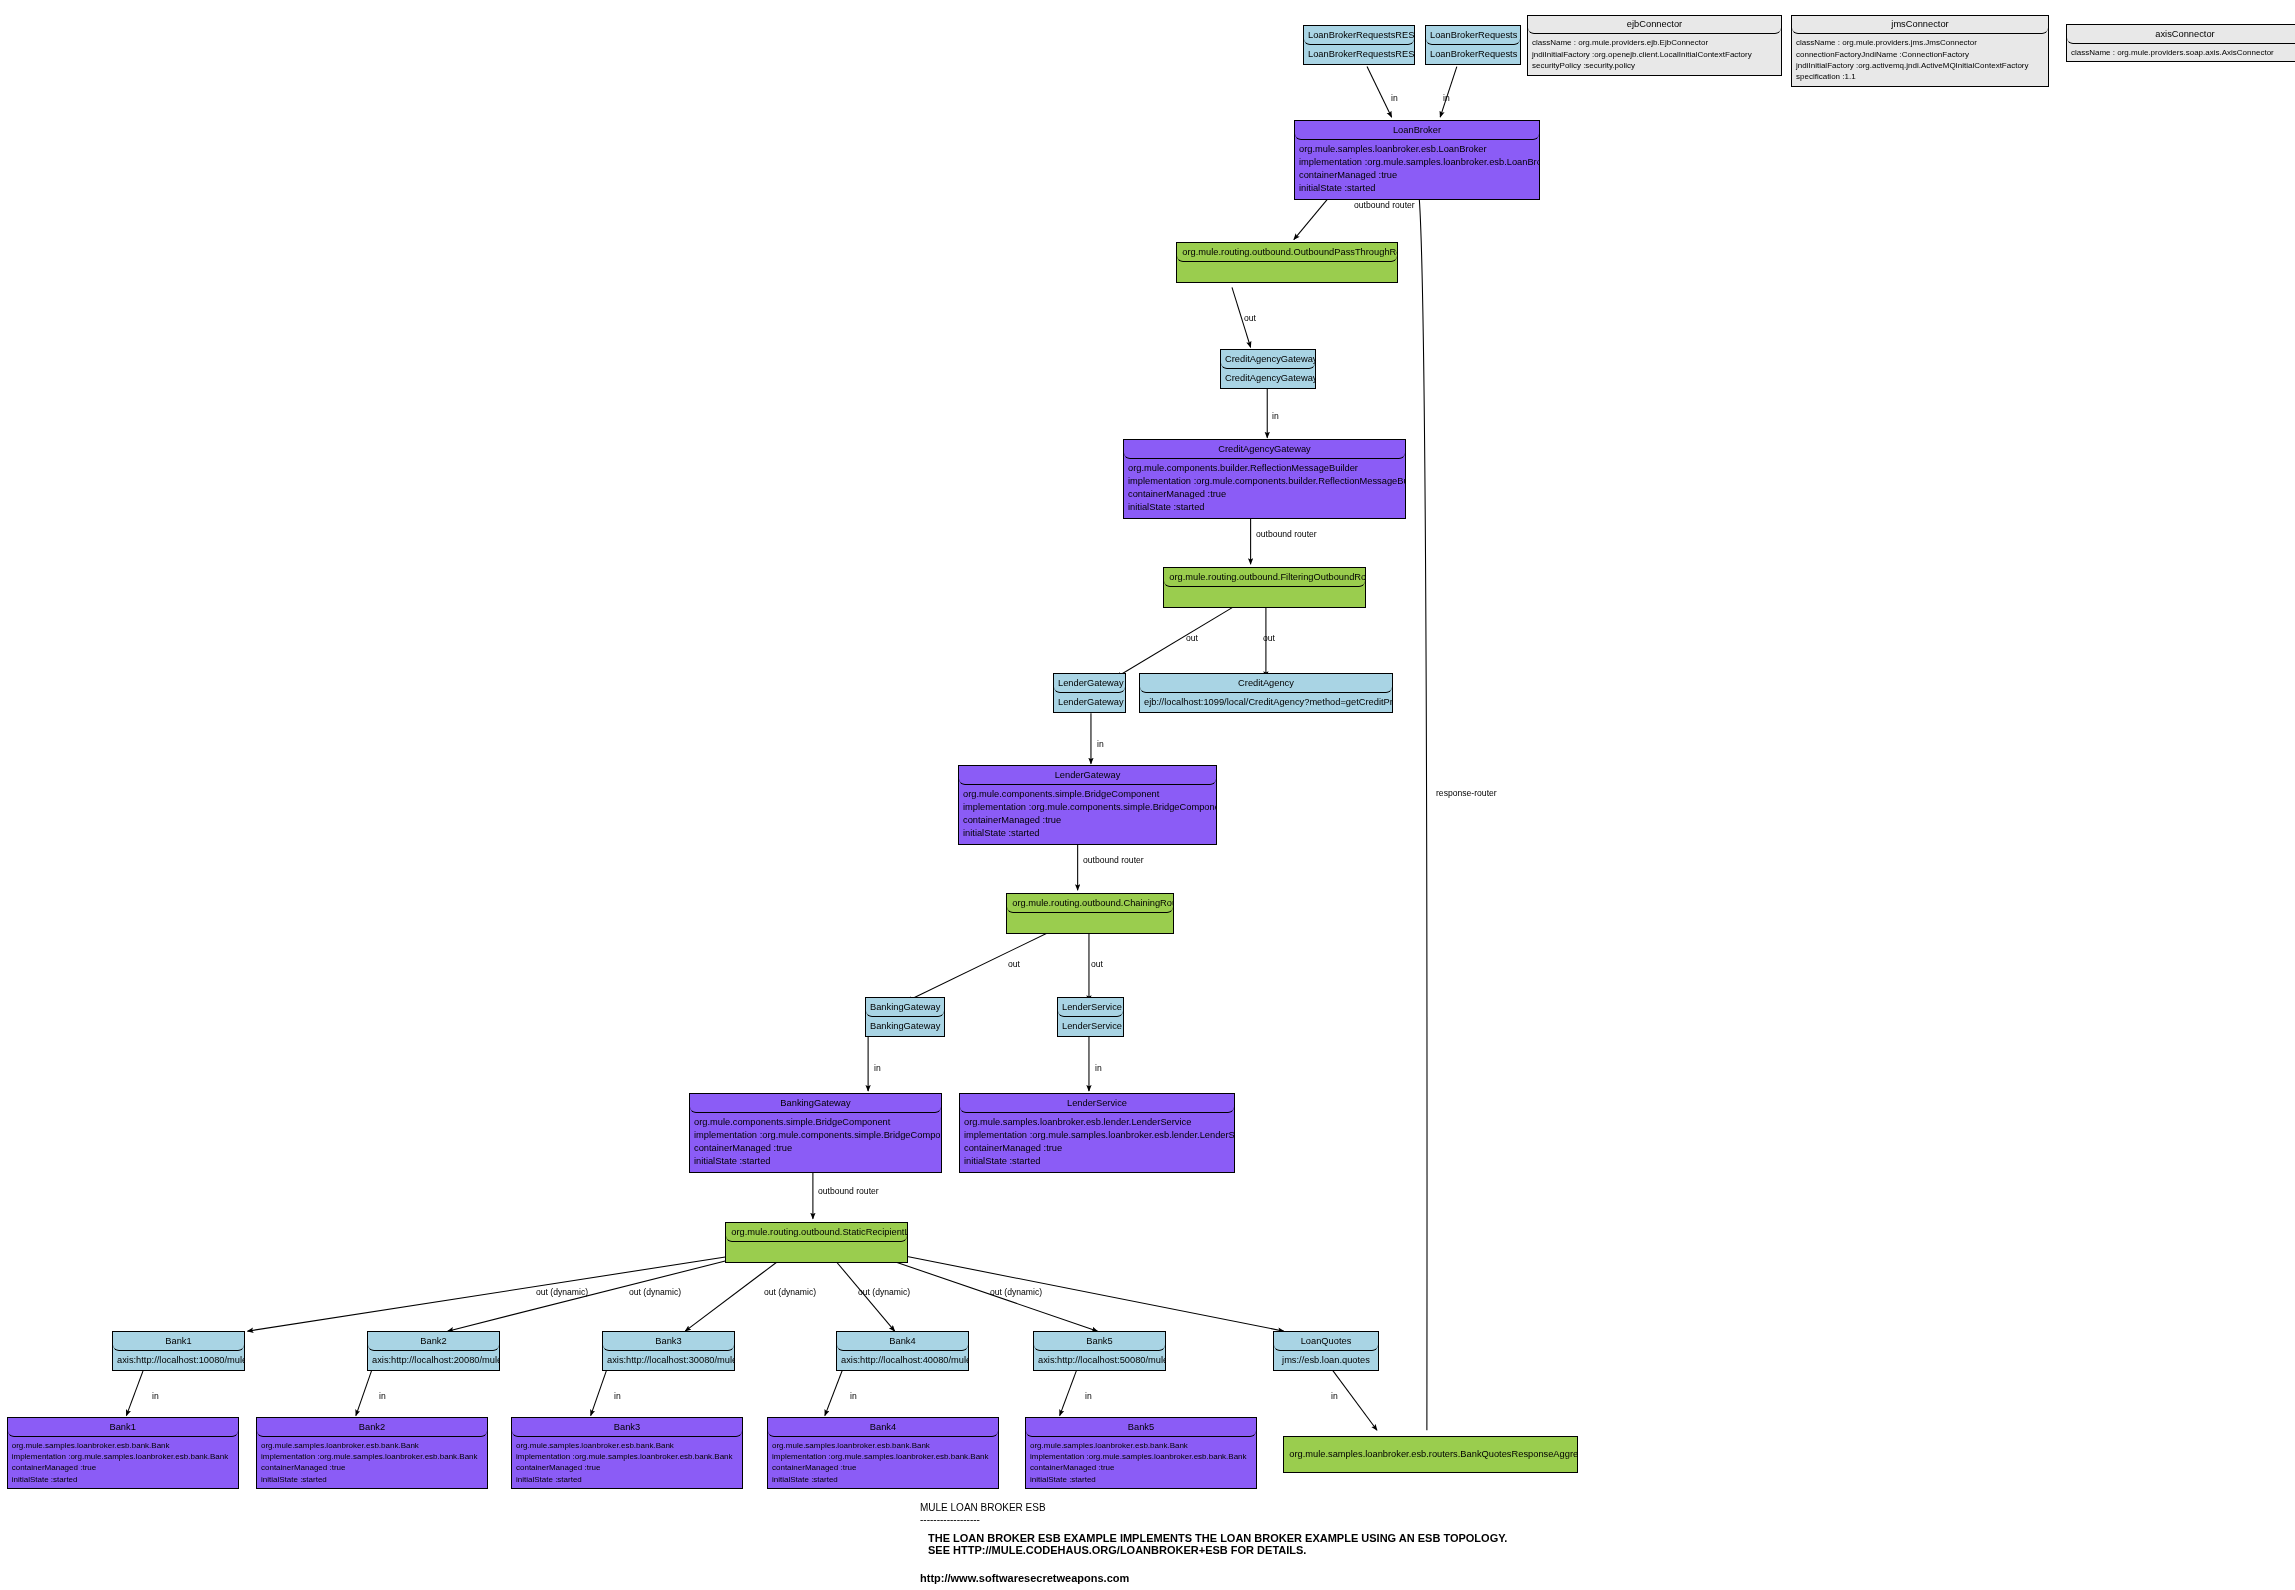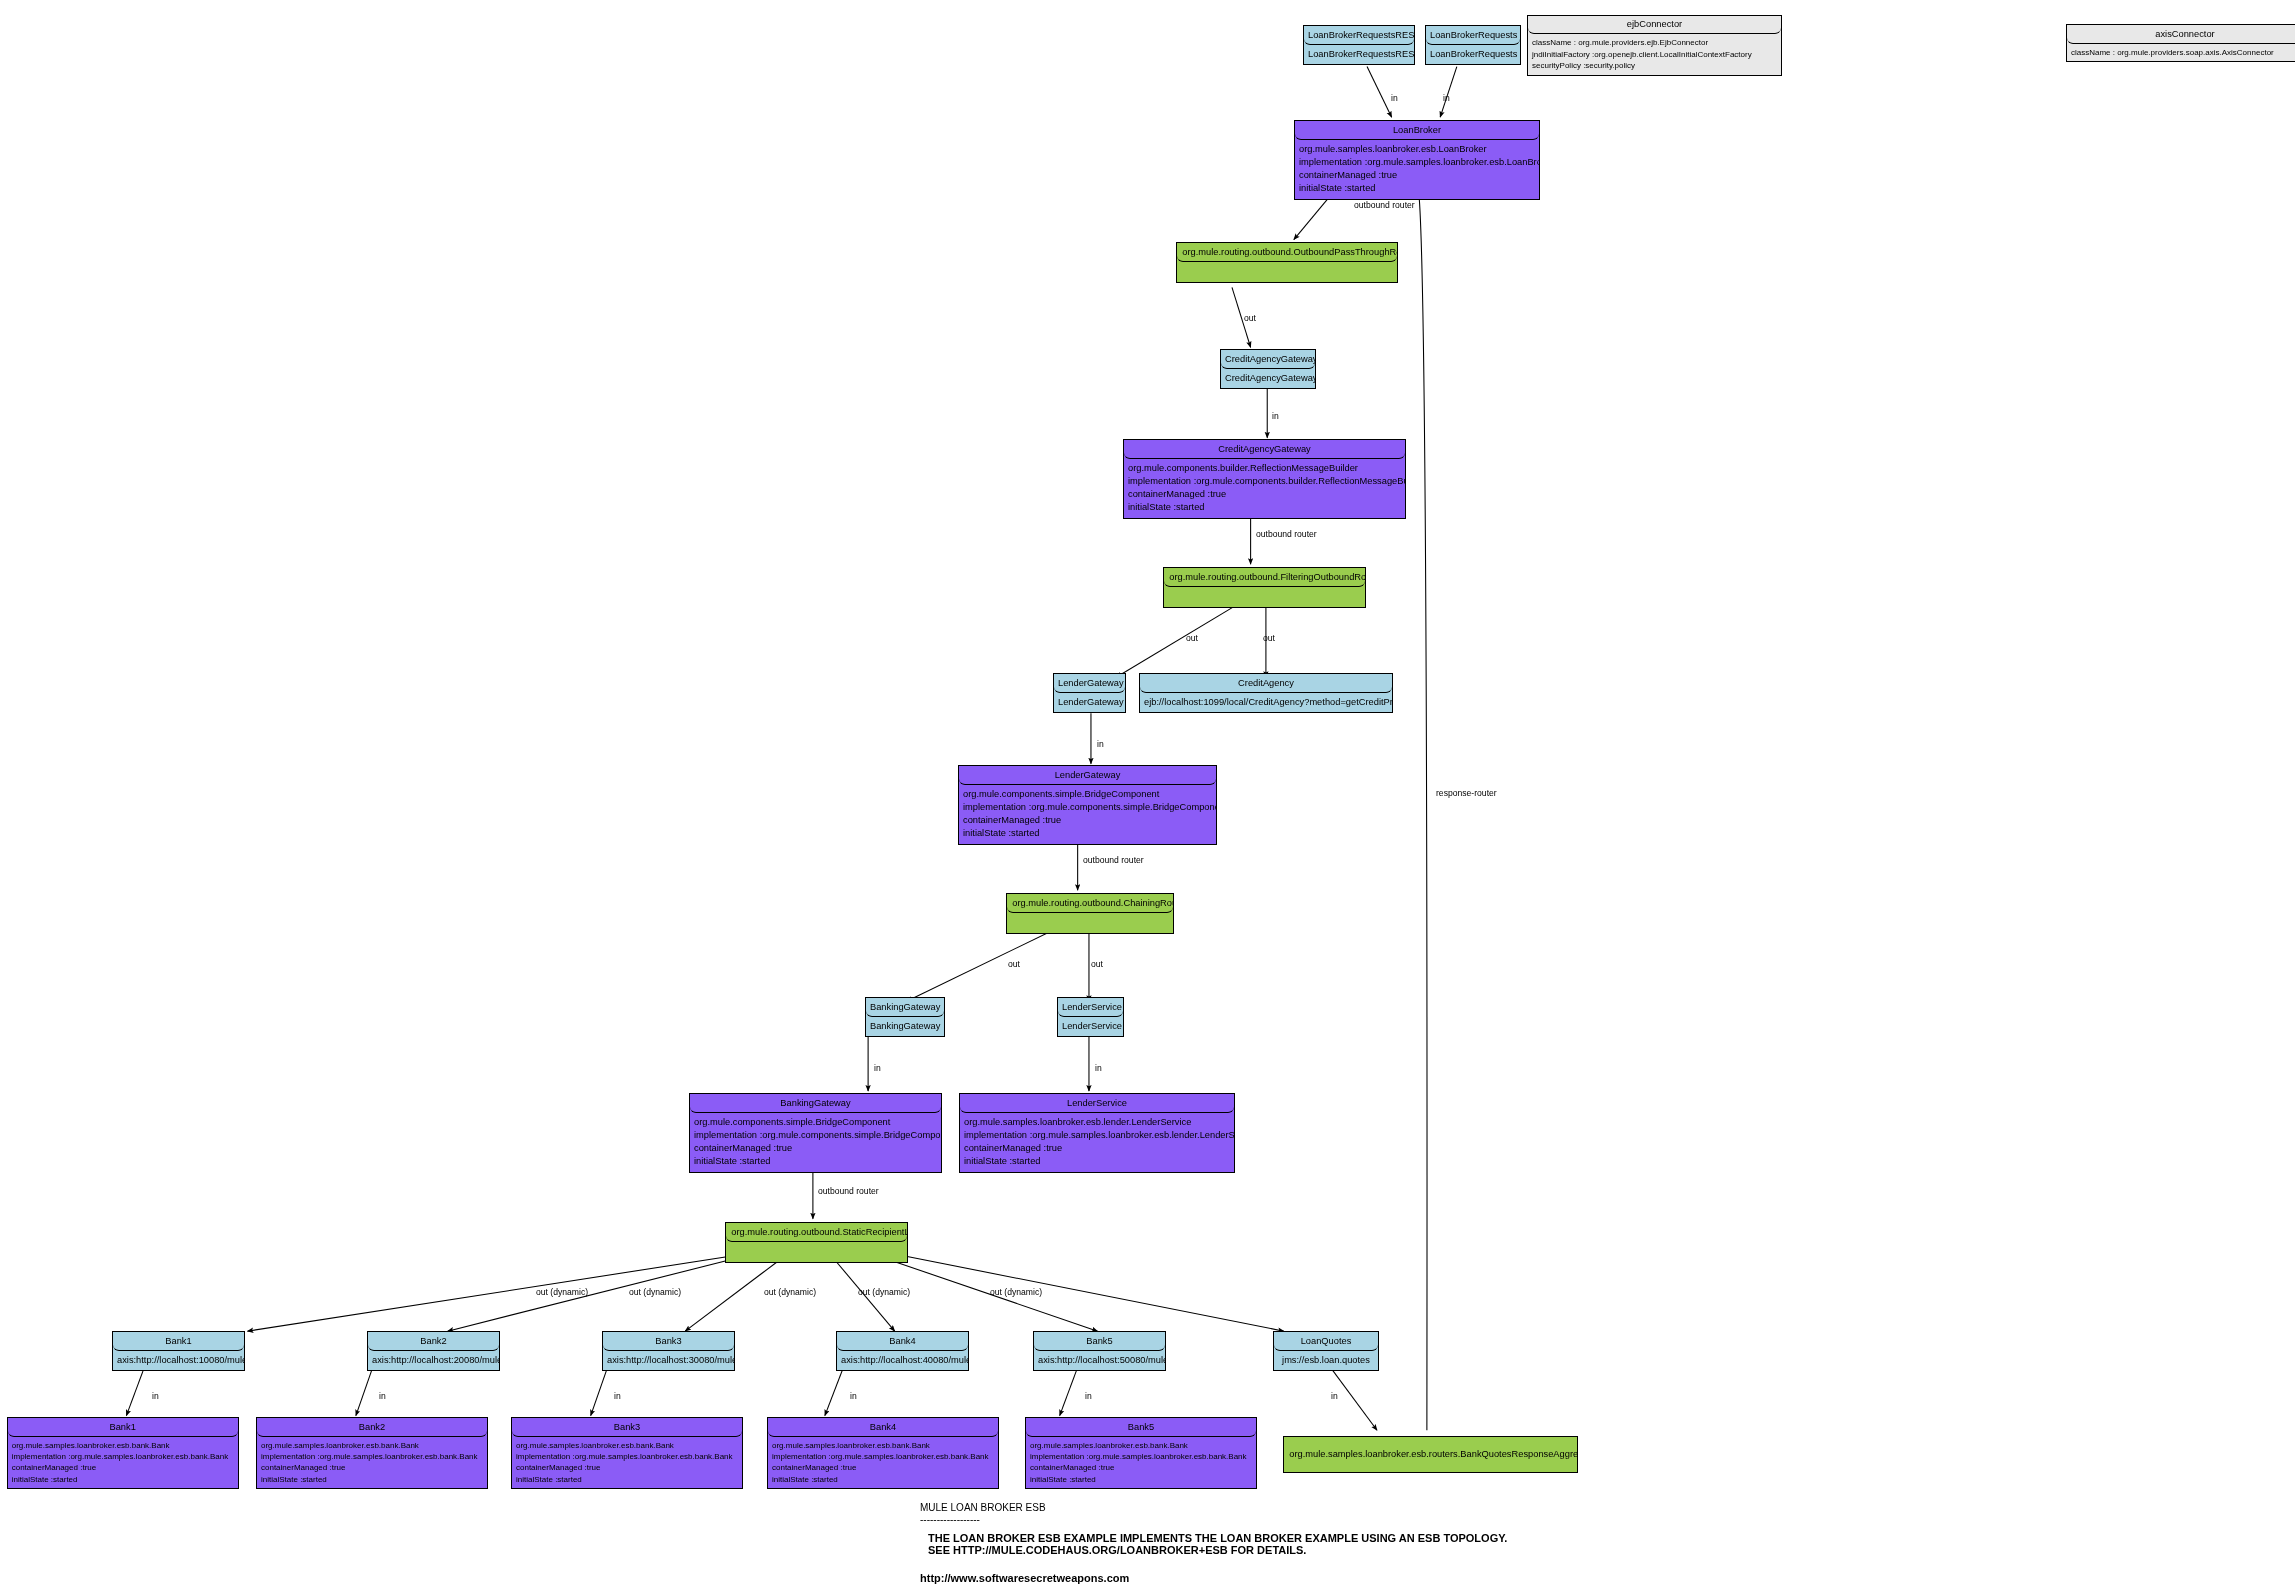--- a/index.html
+++ b/index.html
@@ -180,20 +180,27 @@
     <div class="body">LoanBrokerRequests</div>
   </div>
 
   <div class="node connector" style="left:1527px; top:14.6px; width:255px;">
     <div class="title">ejbConnector</div>
     <div class="body tiny">className : org.mule.providers.ejb.EjbConnector
 jndiInitialFactory :org.openejb.client.LocalInitialContextFactory
 securityPolicy :security.policy</div>
   </div>
 
+  <div class="node connector" style="left:1791px; top:14.6px; width:258px;">
+    <div class="title">jmsConnector</div>
+    <div class="body tiny">className : org.mule.providers.jms.JmsConnector
+connectionFactoryJndiName :ConnectionFactory
+jndiInitialFactory :org.activemq.jndi.ActiveMQInitialContextFactory
+specification :1.1</div>
+  </div>
 
   <div class="node connector" style="left:2066px; top:24px; width:238px;">
     <div class="title">axisConnector</div>
     <div class="body tiny">className : org.mule.providers.soap.axis.AxisConnector</div>
   </div>
 
   <div class="node component" style="left:1294px; top:120px; width:246px;">
     <div class="title">LoanBroker</div>
     <div class="body">org.mule.samples.loanbroker.esb.LoanBroker
 implementation :org.mule.samples.loanbroker.esb.LoanBroker

